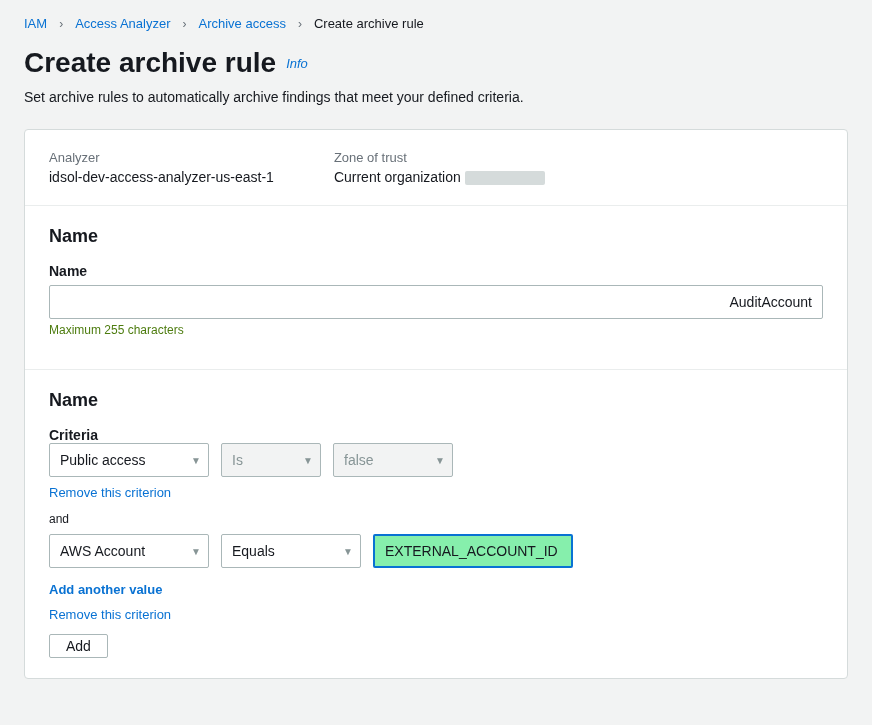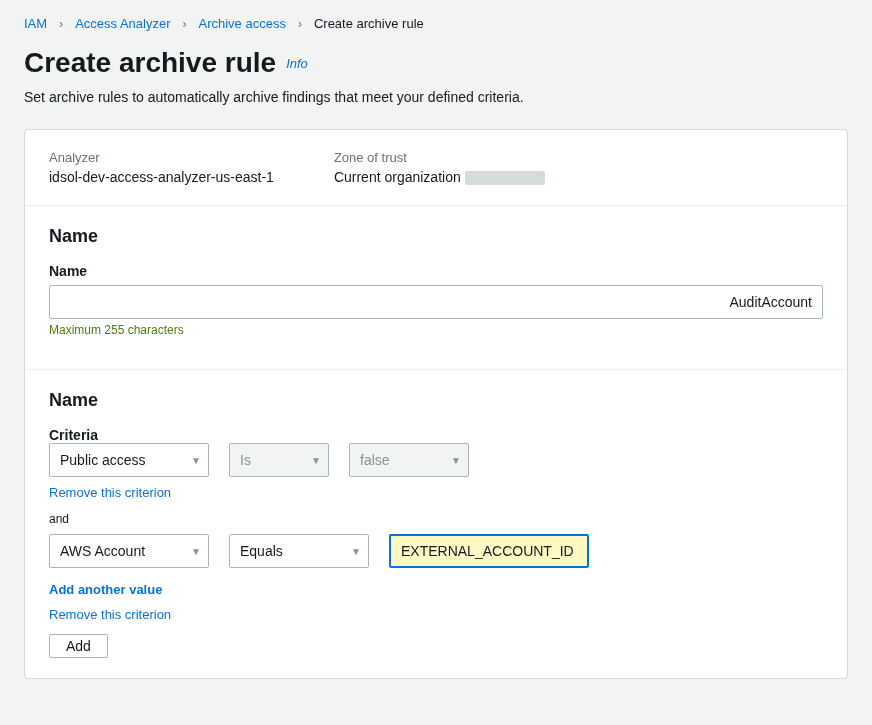--- a/index.html
+++ b/index.html
@@ -125,21 +125,21 @@
       margin-top: 4px;
     }
     .criteria-label {
       font-size: 14px;
       font-weight: 600;
       color: #16191f;
     }
     .criteria-row {
       display: flex;
       align-items: center;
-      gap: 20px;
+      gap: 12px;
       margin-bottom: 8px;
     }
     .select-wrapper {
       position: relative;
       display: inline-block;
     }
     .select-field {
       appearance: none;
       -webkit-appearance: none;
       border: 1px solid #aab7b8;
@@ -185,21 +185,21 @@
       font-weight: normal;
     }
     .text-input-value {
       width: 200px;
       height: 34px;
       border: 2px solid #0972d3;
       border-radius: 2px;
       padding: 0 10px;
       font-size: 14px;
       color: #16191f;
-      background: #fef9c3;
+      background: #86efac;
       outline: none;
     }
     .add-another-value {
       font-size: 13px;
       color: #0972d3;
       cursor: pointer;
       margin-top: 14px;
       font-weight: 700;
     }
     .add-button {

